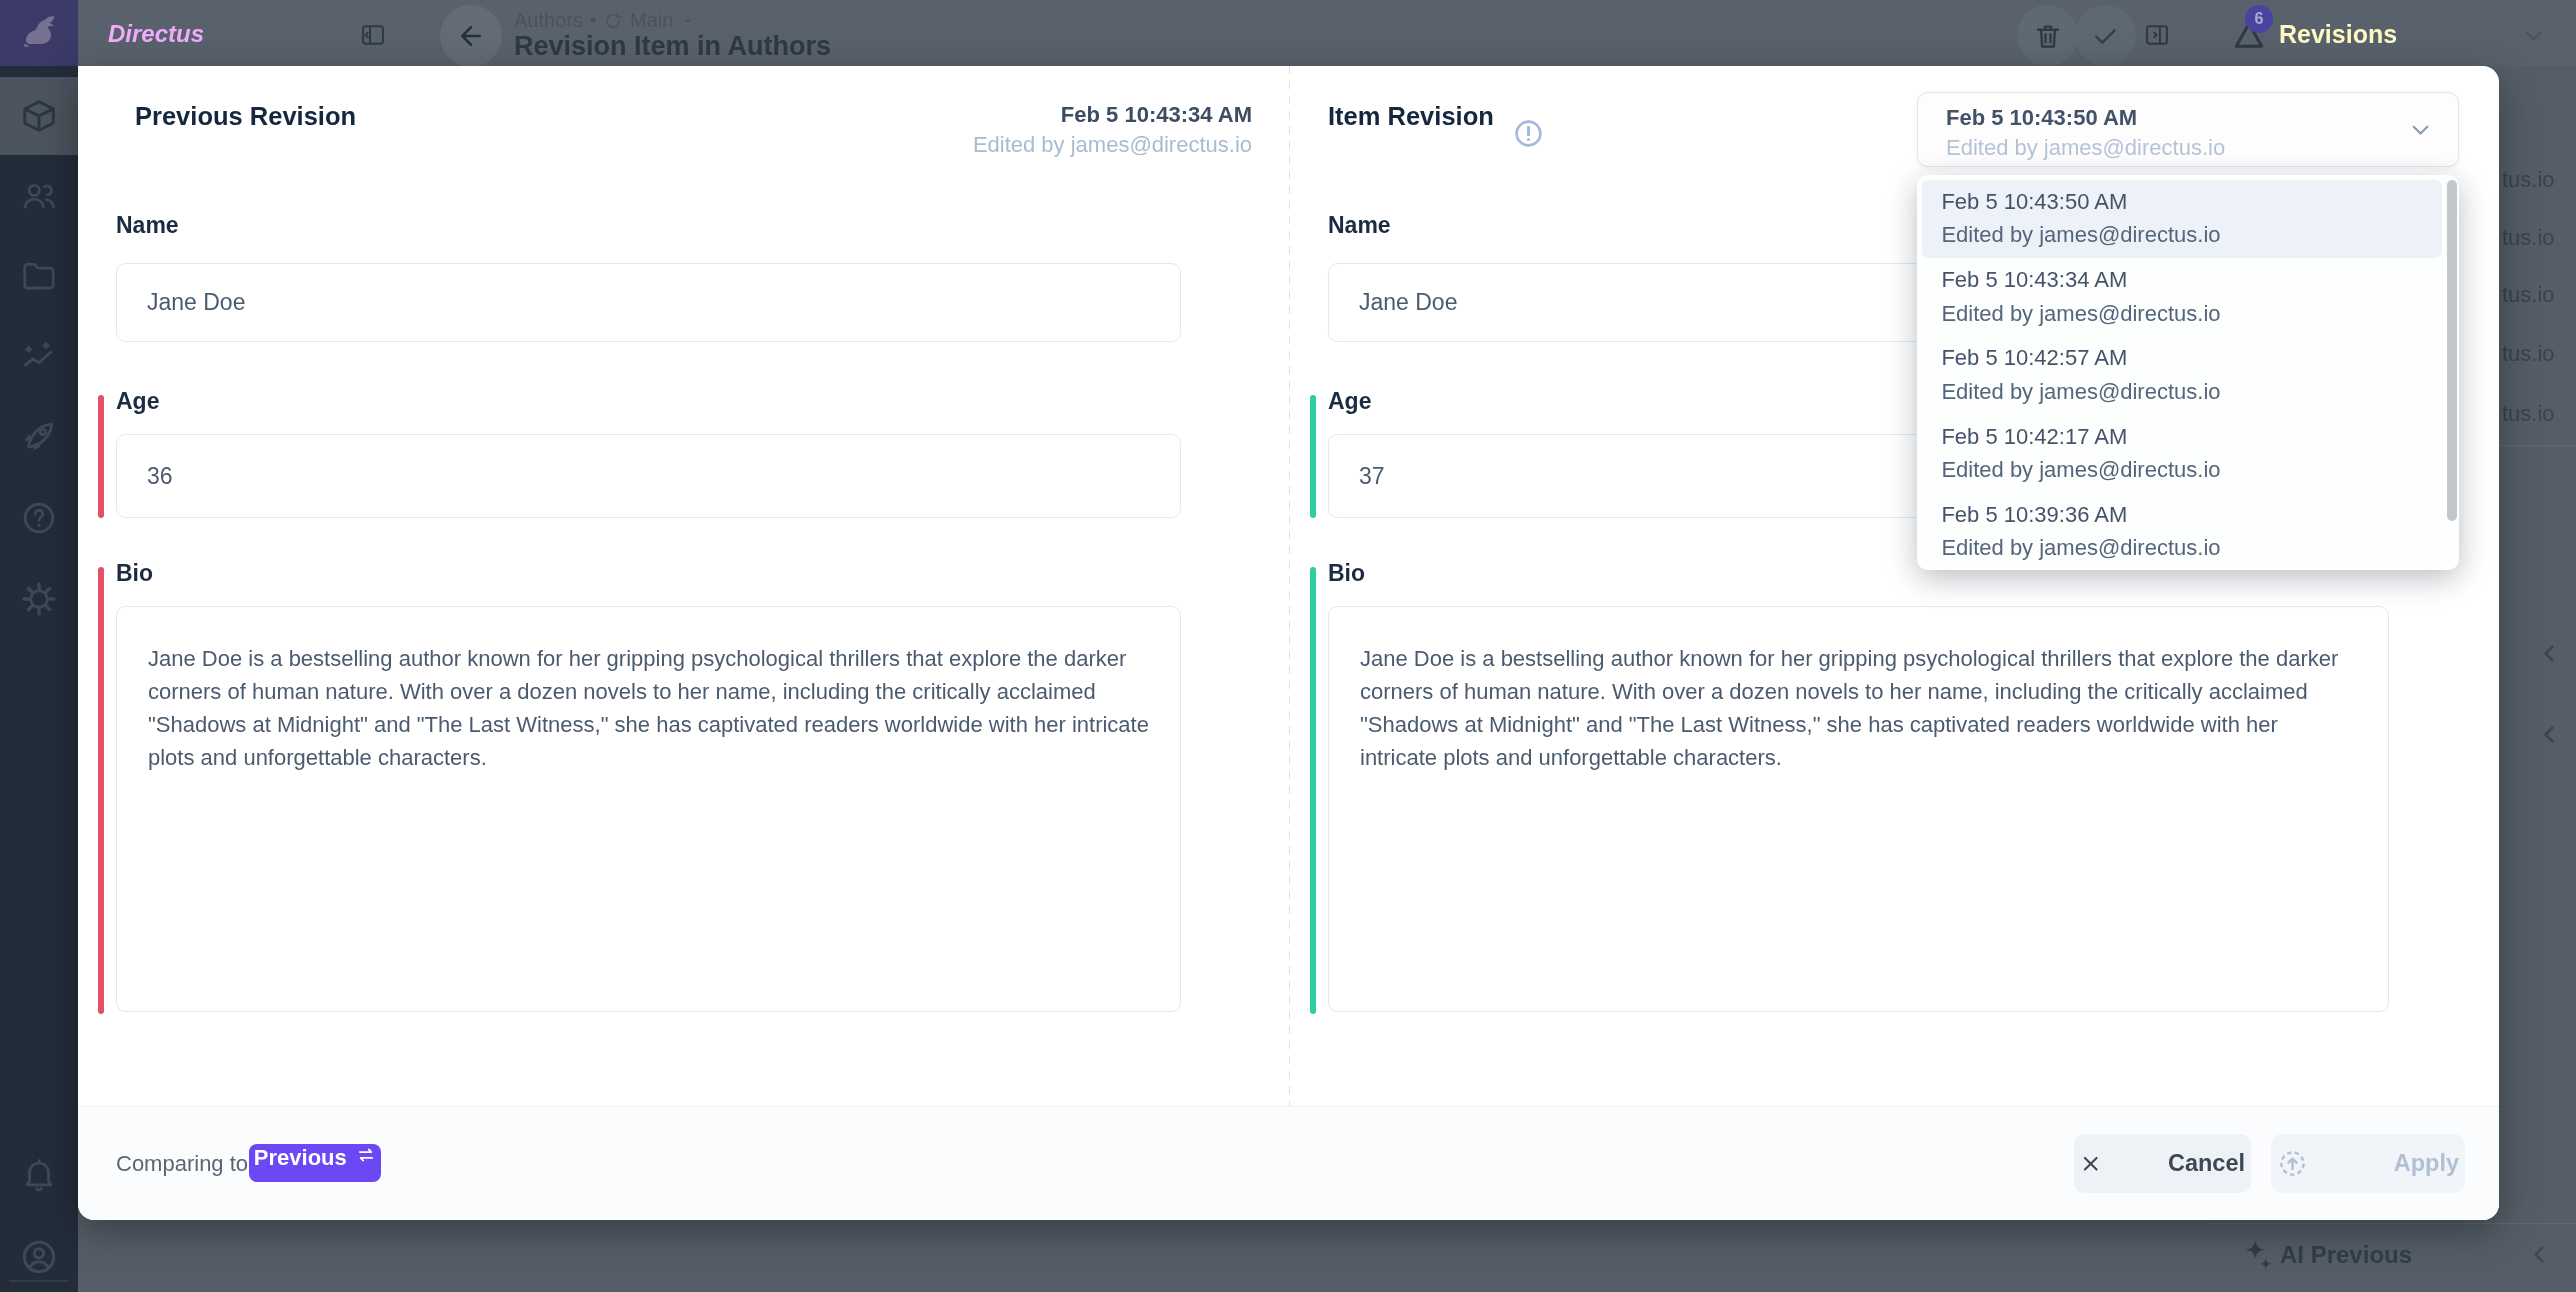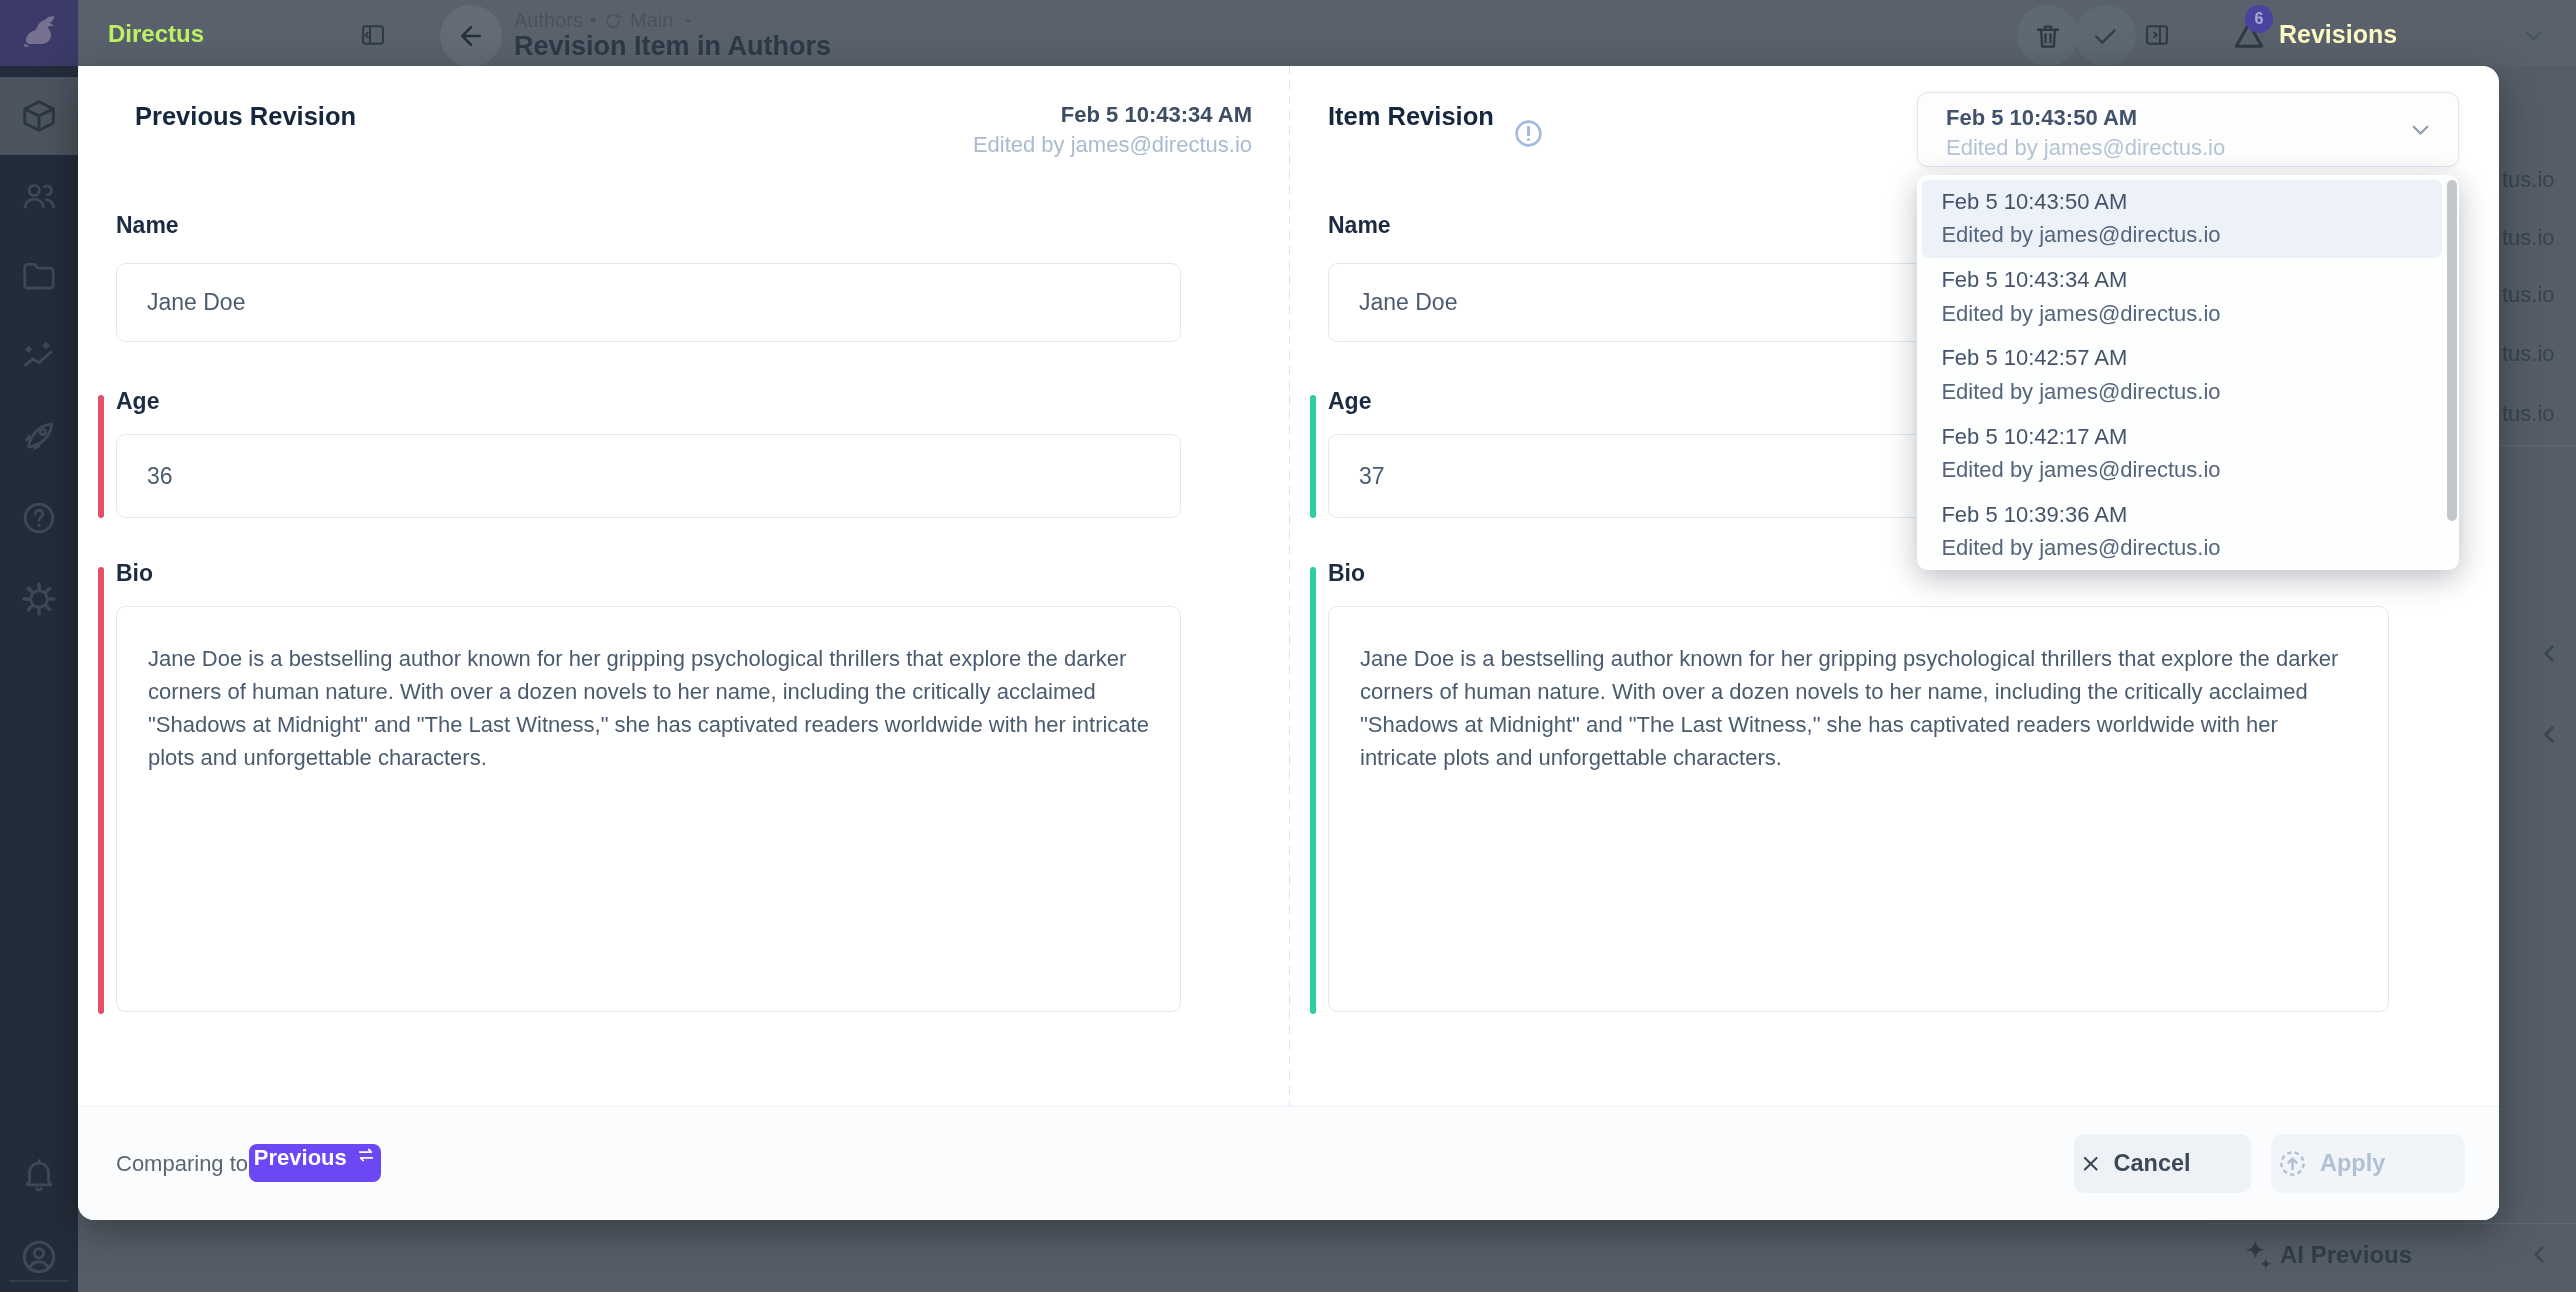--- a/index.html
+++ b/index.html
@@ -7,21 +7,21 @@
   .abs{position:absolute;}
   svg{display:block;}
 
   
   #topbar{left:0;top:0;width:2576px;height:66px;background:#59626c;}
   #logo-tile{left:0;top:0;width:78px;height:66px;background:#3b3a68;display:flex;align-items:center;justify-content:center;}
   #modulebar{left:0;top:66px;width:78px;height:1226px;background:#232d3a;}
   .mod-item{position:absolute;left:0;width:78px;height:78px;display:flex;align-items:center;justify-content:center;color:#3d4956;}
   .mod-item.active{background:#4b545f;color:#2b3642;}
   .mod-divider{position:absolute;left:9.4px;top:1214px;width:59px;height:2px;background:#323d4a;}
-  .tb-text{color:#bef264;font-size:24px;font-weight:600;}
+  .tb-text{color:#f0abfc;font-size:24px;font-weight:600;font-style:italic;}
   .tb-title{color:#2d3945;font-size:27px;font-weight:700;}
   .tb-crumb{color:#4a535d;font-size:20px;display:flex;align-items:center;gap:6.7px;}
   .tb-iconbtn{display:flex;align-items:center;justify-content:center;color:#2e3944;}
   .tb-circle{border-radius:50%;background:#5f6972;}
   #revisions-badge{position:absolute;left:2245px;top:5.4px;width:28px;height:28px;border-radius:50%;background:#4b439f;color:#a9aed6;font-size:16px;font-weight:700;display:flex;align-items:center;justify-content:center;}
   .bg-dim-text{color:#39444f;font-size:22px;}
   .bg-line{background:#616a73;height:1.3px;}
 
   
   #modal{left:78px;top:66px;width:2421px;height:1154px;background:#ffffff;border-radius:0 16px 16px 16px;box-shadow:0 12px 40px rgba(0,0,0,.35);}
@@ -45,21 +45,21 @@
   .dd-item{margin:0 17.5px 0 5.4px;padding:9.4px 0 9.4px 19px;border-radius:6.7px;}
   .dd-item.selected{background:#edf2f9;}
   .dd-t{font-size:22px;color:#44536a;}
   .dd-s{font-size:22px;color:#55657c;margin-top:7.4px;}
   #dd-scrollbar{position:absolute;left:530px;top:4.7px;width:10px;height:341px;border-radius:5.4px;background:#c3c6cb;}
 
   
   #modal-footer{left:78px;top:1106px;width:2421px;height:114px;background:#fbfcfe;border-top:1.3px solid #edf1f6;border-radius:0 0 16px 16px;box-sizing:border-box;}
   .foot-label{font-size:22px;color:#5b6673;}
   #compare-pill{display:flex;align-items:flex-start;gap:9.4px;justify-content:center;background:#6c47f5;color:#fff;border:none;border-radius:8px;font-size:22px;font-weight:700;font-family:inherit;}
-  .btn{display:flex;align-items:center;justify-content:flex-start;gap:12px;border:none;border-radius:10.8px;font-size:23.5px;font-weight:600;font-family:inherit;}
+  .btn{display:flex;align-items:center;justify-content:space-between;gap:12px;border:none;border-radius:10.8px;font-size:23.5px;font-weight:600;font-family:inherit;}
   #cancel-btn{background:#eef2f7;color:#3d4856;}
   #apply-btn{background:#f1f5f9;color:#b1c0d2;}
 </style>
 </head>
 <body>
 
 <div id="screen">
 
   <div id="topbar" class="abs">
     <div class="abs tb-text" style="left:108px;top:19.5px;">Directus</div>

